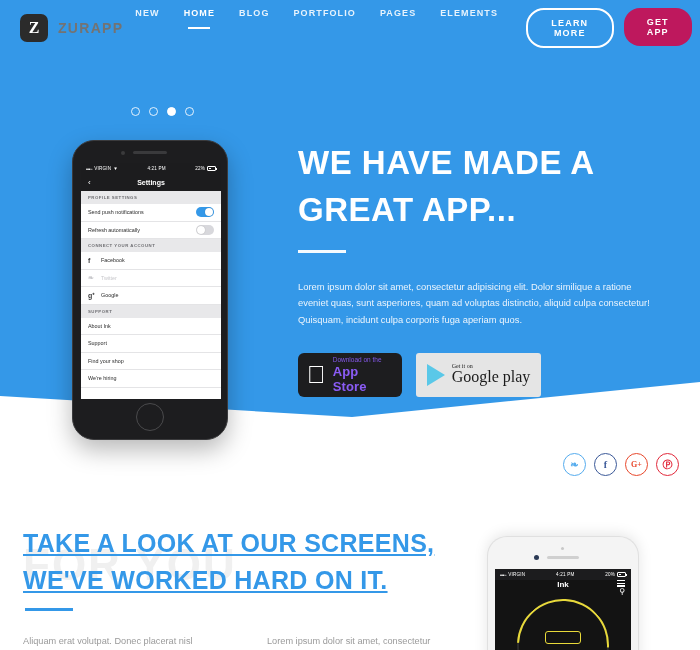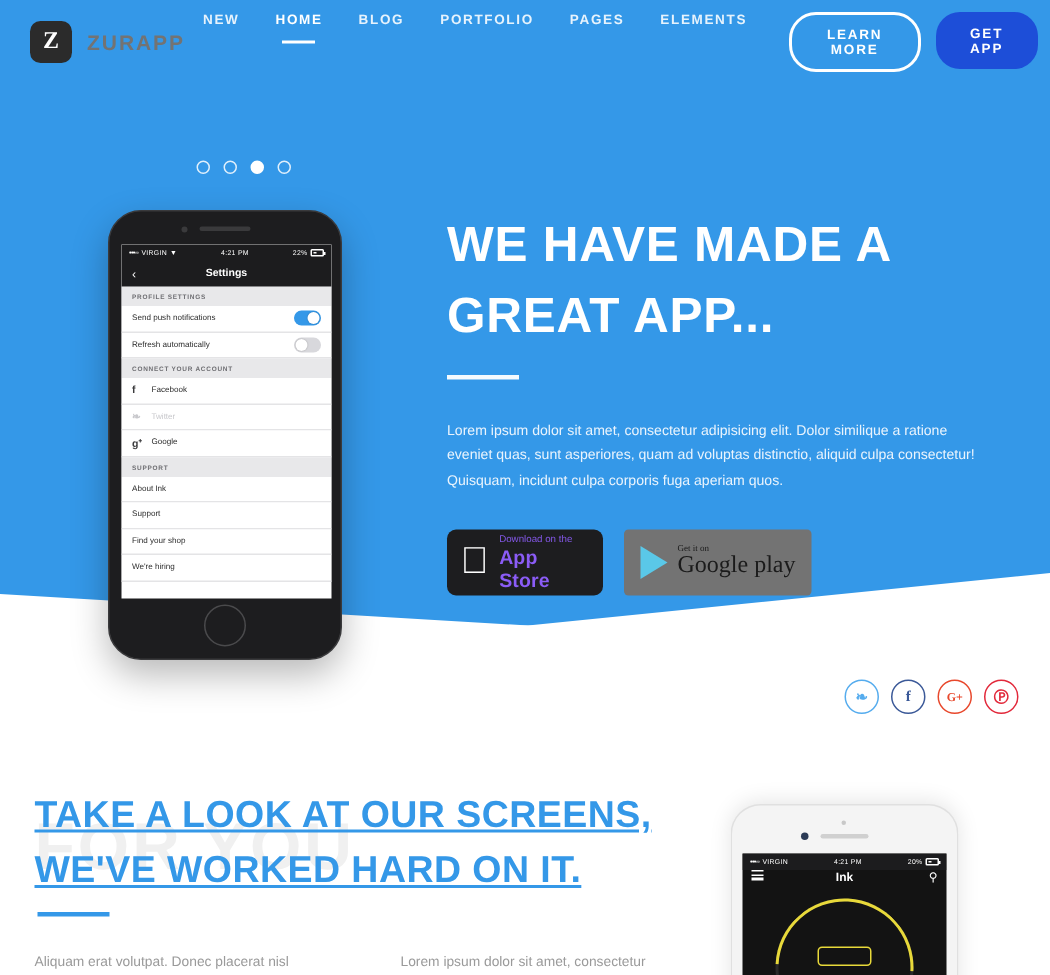--- a/index.html
+++ b/index.html
@@ -45,21 +45,21 @@
     content: ""; position: absolute; left: 50%; transform: translateX(-50%);
     bottom: -8px; width: 22px; height: 2px; background: #fff;
   }
   .btn-learn {
     margin-left: 16px; border: 2px solid #fff; border-radius: 18px;
     color: #fff; font-size: 9px; font-weight: bold; letter-spacing: 1.2px;
     padding: 8px 17px; cursor: pointer; background: transparent;
   }
   .btn-getapp {
     margin-left: 10px; margin-right: 8px; border: none; border-radius: 16px;
-    background: #1d4ed8; color: #fff; font-size: 9px; font-weight: bold;
+    background: #be185d; color: #fff; font-size: 9px; font-weight: bold;
     letter-spacing: 1.2px; padding: 9px 18px; cursor: pointer;
   }
 
   
   .dots { position: absolute; left: 131px; top: 107px; display: flex; gap: 9px; z-index: 30; }
   .dot { width: 9px; height: 9px; border-radius: 50%; border: 1.5px solid rgba(255,255,255,.85); cursor: pointer; }
   .dot.active { background: #fff; border-color: #fff; }
 
   
   .phone1 {
@@ -131,21 +131,21 @@
   .badges { display: flex; gap: 14px; margin-top: 24px; }
   .badge-apple {
     width: 104px; height: 44px; background: #1d1d1f; border-radius: 6px;
     display: flex; align-items: center; padding: 0 9px; cursor: pointer; gap: 7px;
   }
   .badge-apple .glyph { font-size: 25px; color: #fff; line-height: 1; }
   .badge-apple .txt { color: #8b5cf6; }
   .badge-apple .t1 { font-size: 6.5px; opacity: .92; }
   .badge-apple .t2 { font-size: 13px; font-weight: bold; margin-top: 1px; letter-spacing: .1px; }
   .badge-google {
-    width: 125px; height: 44px; background: #737373; border-radius: 3px;
+    width: 125px; height: 44px; background: #e5e5e5; border-radius: 3px;
     display: flex; align-items: center; justify-content: center; gap: 7px; cursor: pointer;
   }
   .gp-tri { width: 0; height: 0; border-top: 11px solid transparent; border-bottom: 11px solid transparent; border-left: 18px solid #5ac8e8; position: relative; }
   .badge-google .txt { color: #1b1b1b; font-family: "Liberation Serif", serif; }
   .badge-google .t1 { font-size: 6px; }
   .badge-google .t2 { font-size: 16px; margin-top: -1px; }
 
   
   .social { position: absolute; right: 21px; top: 453px; display: flex; gap: 8px; z-index: 30; }
   .soc {
@@ -176,21 +176,21 @@
     border: 1px solid #e0e0e0; border-bottom: none; overflow: hidden;
   }
   .p2-speaker { position: absolute; left: 50%; transform: translateX(-50%); top: 19px; width: 32px; height: 3px; border-radius: 2px; background: #d0d0d0; }
   .p2-cam { position: absolute; left: 46px; top: 18px; width: 5px; height: 5px; border-radius: 50%; background: #2b3a55; }
   .p2-sensor { position: absolute; left: 73px; top: 10px; width: 3px; height: 3px; border-radius: 50%; background: #c8c8c8; }
   .p2-screen {
     position: absolute; left: 7px; top: 32px; right: 7px; bottom: 0;
     background: #131313; overflow: hidden;
   }
   .p2-nav {
-    height: 16px; display: flex; align-items: flex-start; padding: 0 6px; color: #fff; position: relative;
+    height: 16px; display: flex; align-items: flex-end; padding: 0 6px; color: #fff; position: relative; flex-direction: column;
   }
   .p2-title { position: absolute; left: 0; right: 0; text-align: center; font-size: 8px; font-weight: bold; color: #fff; }
   .p2-burger { display: flex; flex-direction: column; gap: 1.5px; z-index: 2; cursor: pointer; }
   .p2-burger i { display: block; width: 8px; height: 1.2px; background: #fff; }
   .p2-search { margin-left: auto; z-index: 2; color: #fff; font-size: 8px; cursor: pointer; }
   .p2-arc { position: absolute; left: 50%; transform: translateX(-50%); top: 30px; width: 92px; height: 92px; border-radius: 50%; border: 2.5px solid #2a2a2a; }
   .p2-arc-y {
     position: absolute; left: 50%; transform: translateX(-50%) rotate(-42deg); top: 30px;
     width: 92px; height: 92px; border-radius: 50%;
     border: 2.5px solid transparent; border-top-color: #e8d93a; border-right-color: #e8d93a;

